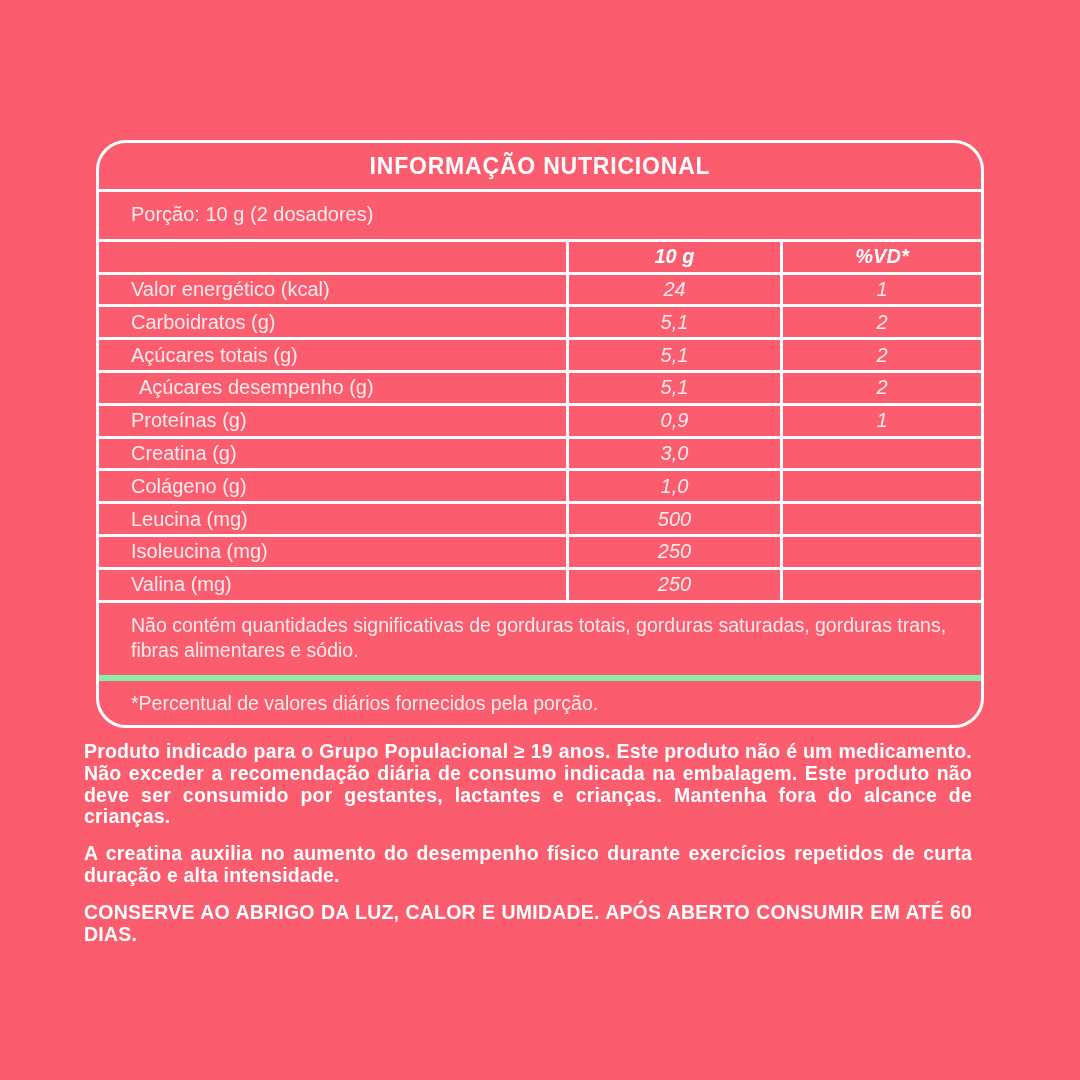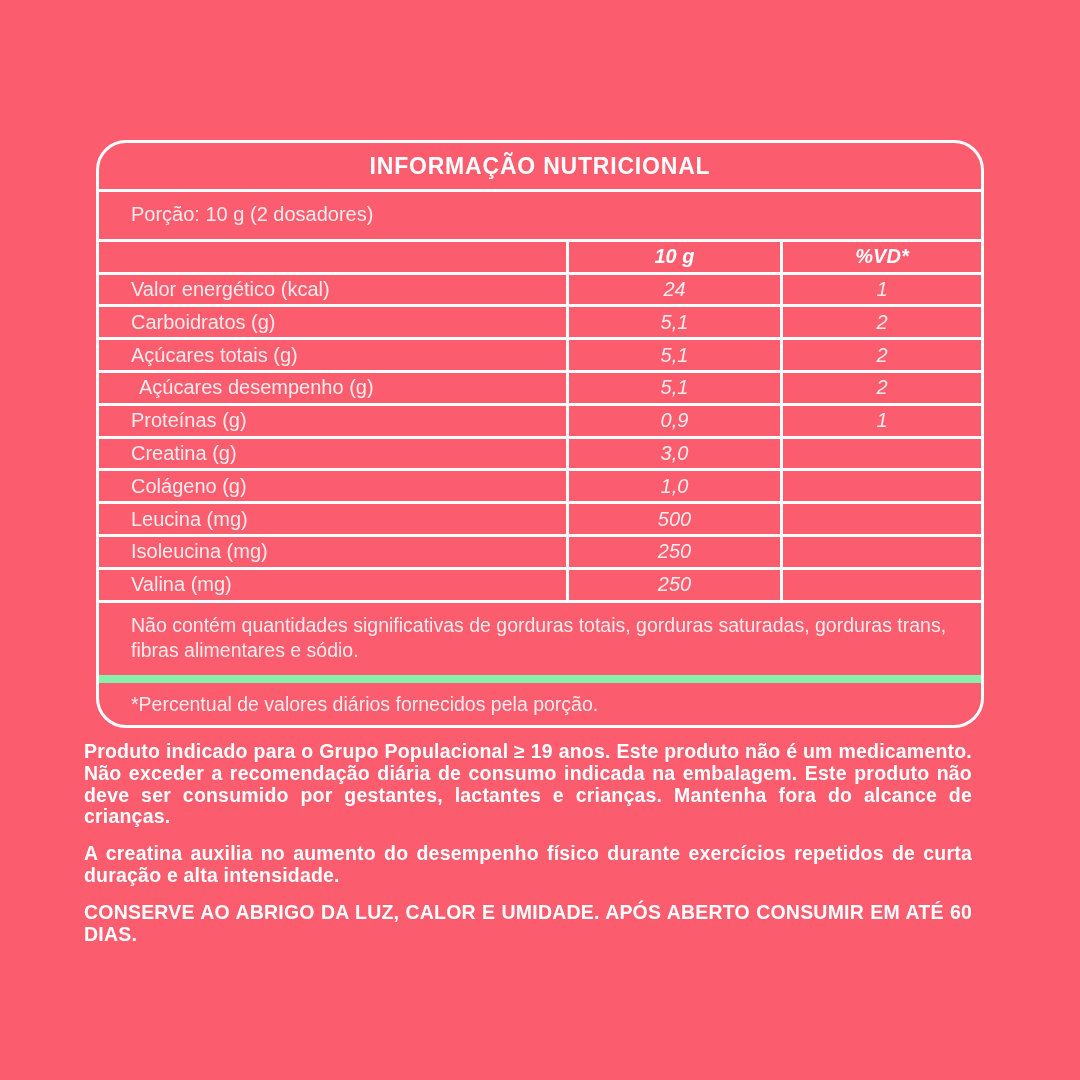--- a/index.html
+++ b/index.html
@@ -59,21 +59,21 @@
   .trow .c2, .trow .c3 {
     display: flex; align-items: center; justify-content: center;
     border-left: 3px solid #FFFFFF;
     font-size: 20px;
     box-sizing: border-box;
     font-style: italic;
   }
   .trow .c2 { width: 214px; flex: 0 0 auto; }
   .trow .c3 { width: 201px; flex: 0 0 auto; }
   .note-row {
-    border-bottom: 8px solid #86efac;
+    border-bottom: 6px solid #86efac;
     padding: 10px 30px 11px 32px;
     font-size: 19.5px; line-height: 1.33;
     flex: 0 0 auto;
   }
   .footnote-row {
     flex: 1 1 auto;
     display: flex; align-items: center;
     padding: 8px 32px;
     font-size: 19.5px;
   }

